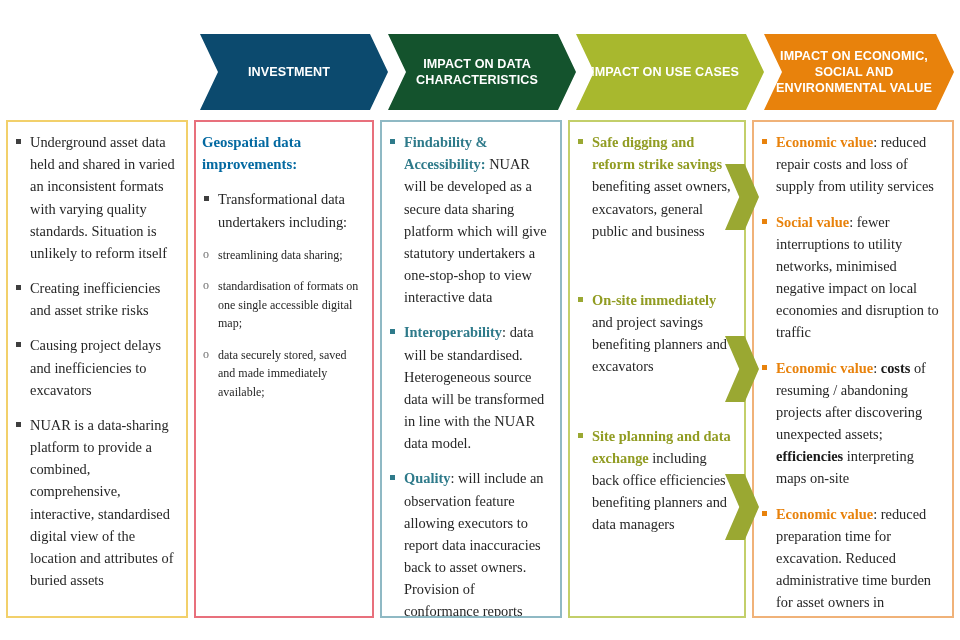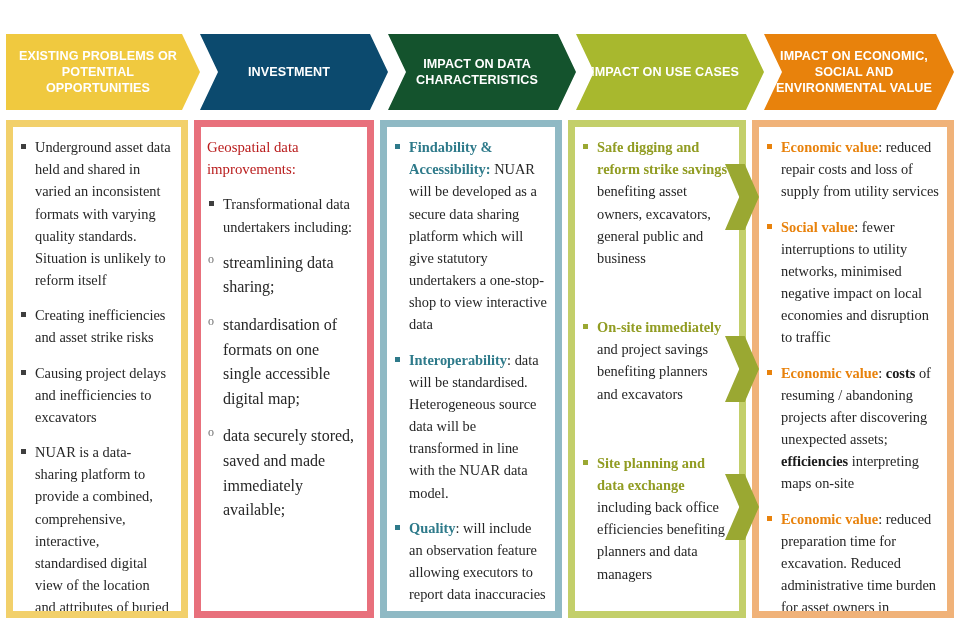--- a/index.html
+++ b/index.html
@@ -29,21 +29,21 @@
   .chev.c2 { left: 200px; width: 188px; clip-path: polygon(0 0, 170px 0, 188px 50%, 170px 100%, 0 100%, 18px 50%); padding-right: 20px;}
   .chev.c3 { left: 388px; width: 188px; clip-path: polygon(0 0, 170px 0, 188px 50%, 170px 100%, 0 100%, 18px 50%); padding-right: 20px;}
   .chev.c4 { left: 576px; width: 188px; clip-path: polygon(0 0, 170px 0, 188px 50%, 170px 100%, 0 100%, 18px 50%); padding-right: 20px;}
   .chev.c5 { left: 764px; width: 190px; clip-path: polygon(0 0, 172px 0, 190px 50%, 172px 100%, 0 100%, 18px 50%); padding-right: 20px;}
 
   
   .panels { position: absolute; left: 0; top: 120px; width: 960px; height: 500px; }
   .panel {
     position: absolute; top: 0; height: 498px;
     background: #ffffff;
-    border: 7px solid #701a75;
+    border: 2px solid #701a75;
     padding: 9px 8px 6px 6px;
     overflow: hidden;
   }
   .panel.p1 { left: 6px;   width: 182px; border-color: #f2d06b; }
   .panel.p2 { left: 194px; width: 180px; border-color: #e8707c; }
   .panel.p3 { left: 380px; width: 182px; border-color: #8fb9c4; }
   .panel.p4 { left: 568px; width: 178px; border-color: #c3cf6a; }
   .panel.p5 { left: 752px; width: 202px; border-color: #f0b279; }
 
   
@@ -65,61 +65,58 @@
   .p1 li.bullet::before { background: #3f3f3f; }
   .p2 li.bullet::before { background: #3f3f3f; }
   .p3 li.bullet::before { background: #2e7a8a; }
   .p4 li.bullet::before { background: #9aa832; }
   .p5 li.bullet::before { background: #e8820c; }
 
   li.subbullet {
     position: relative;
     padding-left: 16px;
     margin-bottom: 13px;
-    font-size: 16px;
+    font-size: 12px;
     line-height: 1.54;
     color: #262626;
   }
   li.subbullet::before {
     content: "o";
     position: absolute;
     left: 1px; top: -1px;
     font-size: 12px;
     color: #6f6f6f;
   }
   .lead-teal  { color: #2e7a8a; font-weight: bold; }
   .lead-olive { color: #919c22; font-weight: bold; }
   .lead-orange{ color: #e8820c; font-weight: bold; }
   .strong-dark{ color: #1a1a1a; font-weight: bold; }
 
   .heading-red {
-    color: #b91c1c; font-weight: normal;
+    color: #0369a1; font-weight: bold;
     font-size: 14.8px; line-height: 1.5;
     margin-bottom: 13px;
   }
 
   .spacer-gap { height: 34px; }
 
   
   .arrow {
     position: absolute;
     width: 34px; height: 66px;
     background: #9aa832;
     clip-path: polygon(0 0, 58% 0, 100% 50%, 58% 100%, 0 100%, 42% 50%);
   }
 </style>
 </head>
 <body>
 
 <div class="canvas">
 
   <div class="headers">
-    <div class="chev c1" style="background: rgb(240, 201, 63);">
-      <span>EXISTING PROBLEMS OR POTENTIAL OPPORTUNITIES</span>
-    </div>
     <div class="chev c2" style="background: #0c4a6e;">
       <span>INVESTMENT</span>
     </div>
     <div class="chev c3" style="background: #14532d;">
       <span>IMPACT ON DATA CHARACTERISTICS</span>
     </div>
     <div class="chev c4" style="background: rgb(168, 184, 46);">
       <span>IMPACT ON USE CASES</span>
     </div>
     <div class="chev c5" style="background: rgb(232, 130, 12);">

